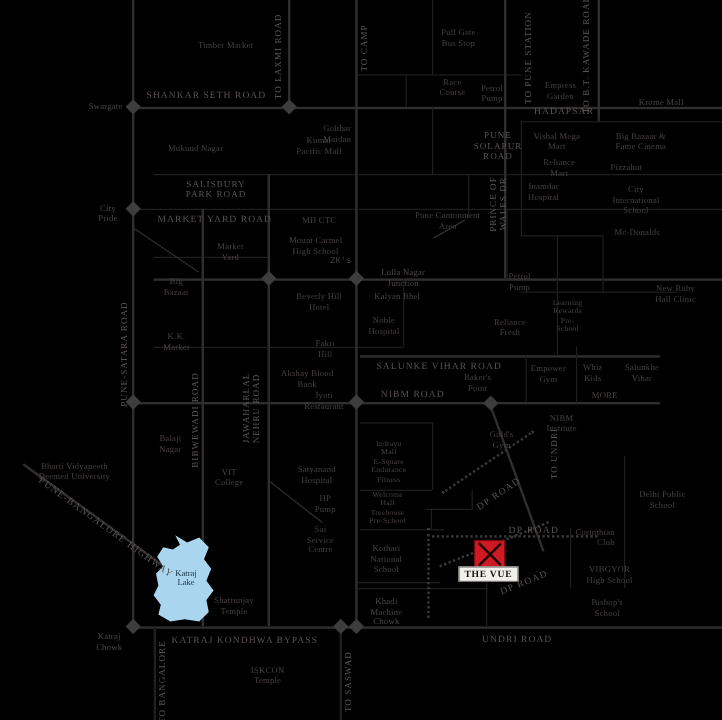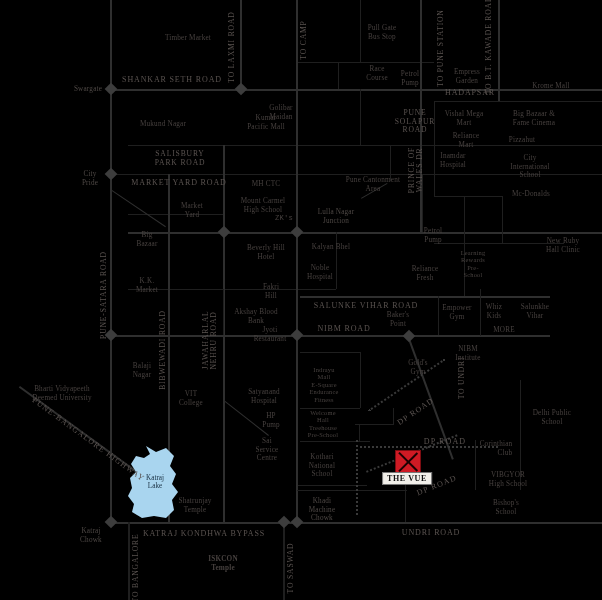--- a/index.html
+++ b/index.html
@@ -181,21 +181,21 @@
   <div class="lbl diagroad" style="left:88px;top:440px;transform:translate(-50%,-50%) rotate(36deg);">PUNE-BANGALORE HIGHWAY</div>
   <div class="lbl diagroad" style="left:416px;top:412px;transform:translate(-50%,-50%) rotate(-34deg);">DP ROAD</div>
   <div class="lbl diagroad" style="left:445px;top:442px;">DP ROAD</div>
   <div class="lbl diagroad" style="left:437px;top:486px;transform:translate(-50%,-50%) rotate(-22deg);">DP ROAD</div>
 
   <div class="lbl place" style="left:88px;top:89px;">Swargate</div>
   <div class="lbl place" style="left:90px;top:178px;">City
 Pride</div>
   <div class="lbl place" style="left:91px;top:535px;">Katraj
 Chowk</div>
-  <div class="lbl place" style="left:336px;top:216px;">Lulla Nagar
+  <div class="lbl place" style="left:336px;top:232px;">Lulla Nagar
 Junction</div>
   <div class="lbl place" style="left:322px;top:510px;">Khadi
 Machine
 Chowk</div>
 
   <div class="lbl poi" style="left:188px;top:38px;">Timber Market</div>
   <div class="lbl poi" style="left:382px;top:32px;">Pull Gate
 Bus Stop</div>
   <div class="lbl poi" style="left:377px;top:73px;">Race
 Course</div>
@@ -296,16 +296,16 @@
 School</div>
   <div class="lbl poi" style="left:322px;top:466px;">Kothari
 National
 School</div>
   <div class="lbl poi" style="left:508px;top:479px;">VIBGYOR
 High School</div>
   <div class="lbl poi" style="left:506px;top:507px;">Bishop's
 School</div>
   <div class="lbl poi" style="left:195px;top:505px;">Shatrunjay
 Temple</div>
-  <div class="lbl poi" style="left:223px;top:563px;font-weight:bold;">ISKCON
+  <div class="lbl poi" style="left:223px;top:563px;">ISKCON
 Temple</div>
 
 </div>
 
 </body></html>

